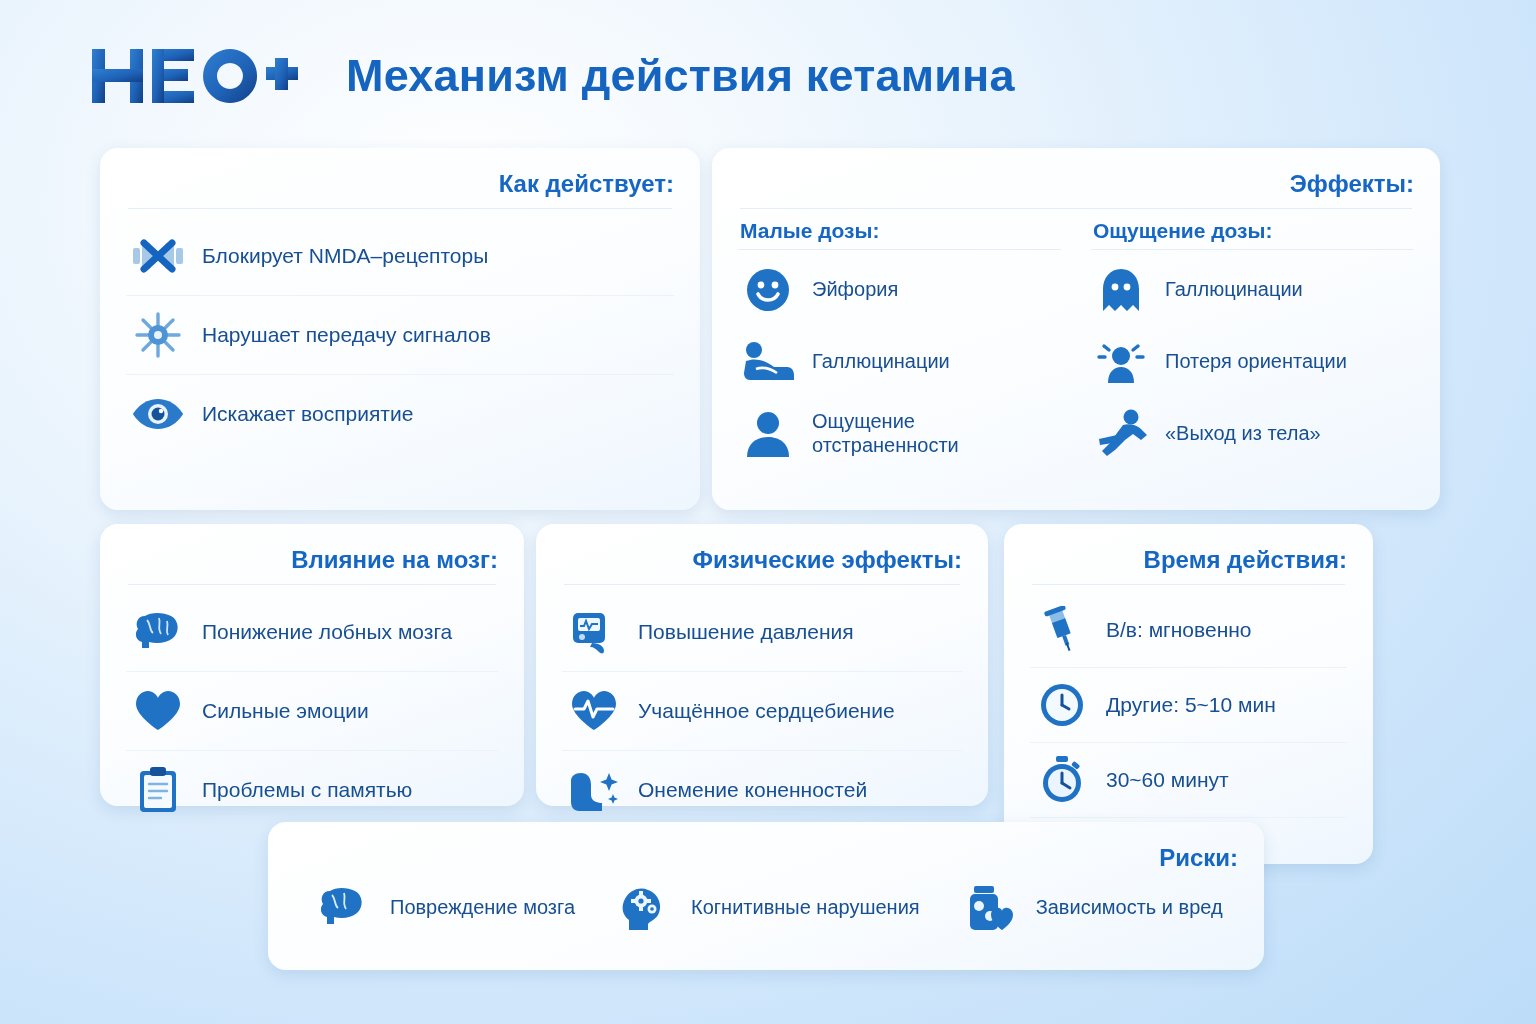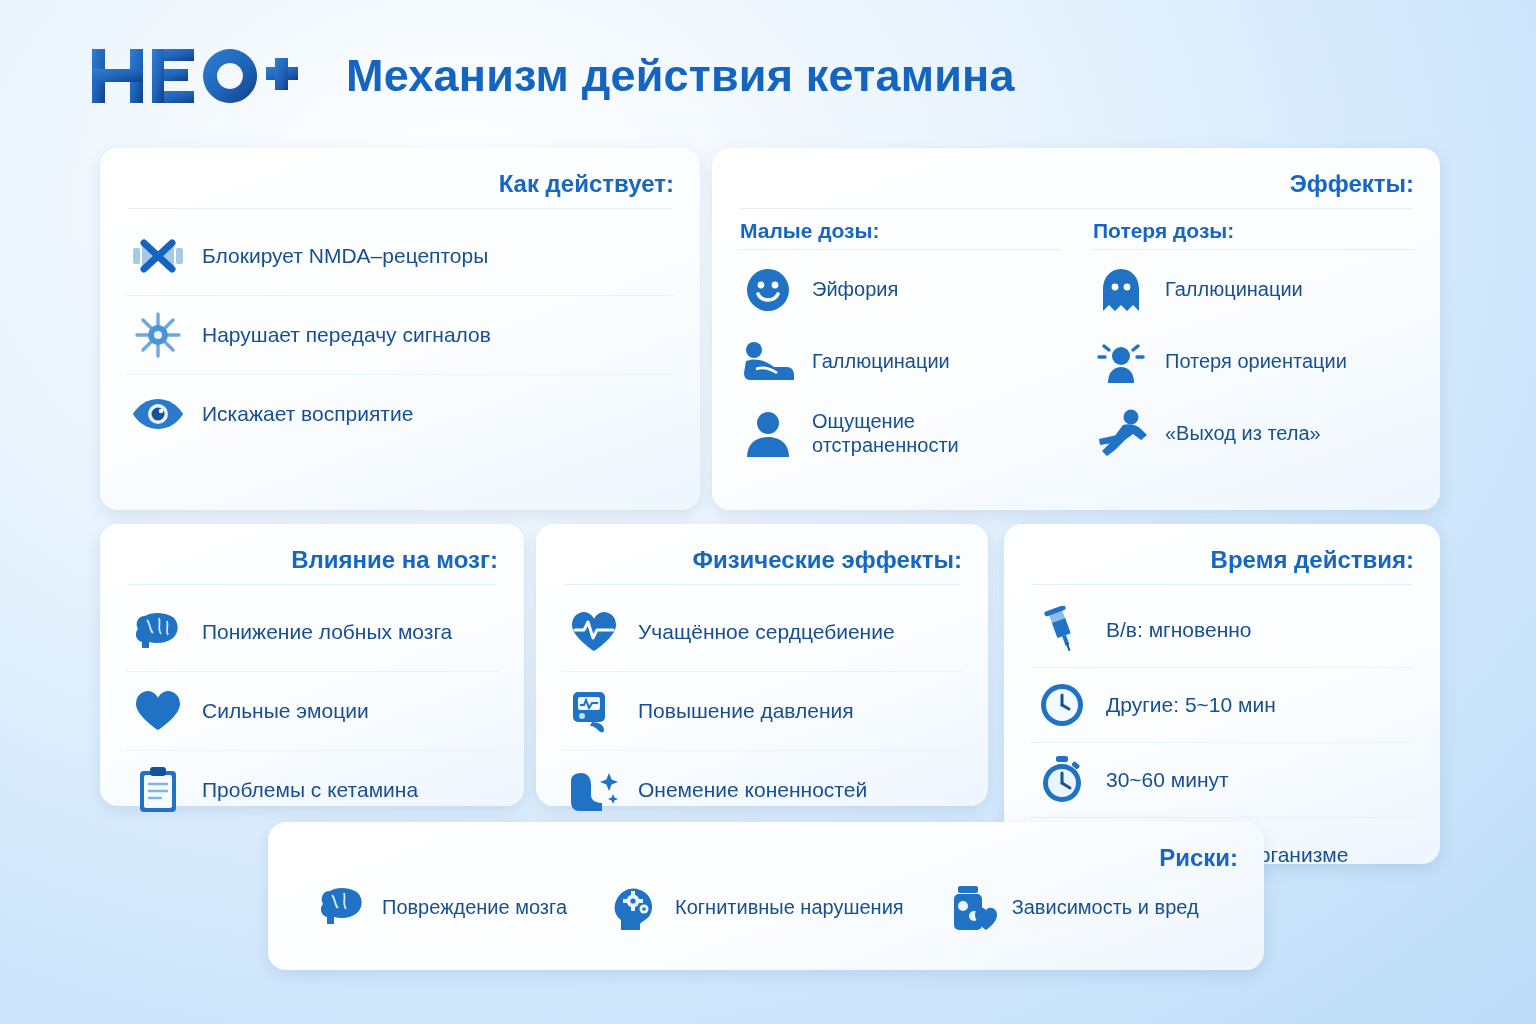--- a/index.html
+++ b/index.html
@@ -101,21 +101,21 @@
   #card-effects {
     left: 712px; top: 148px; width: 728px; height: 362px;
   }
   #card-brain {
     left: 100px; top: 524px; width: 424px; height: 282px;
   }
   #card-physical {
     left: 536px; top: 524px; width: 452px; height: 282px;
   }
   #card-time {
-    left: 1004px; top: 524px; width: 436px; height: 340px;
+    left: 1004px; top: 524px; width: 369px; height: 340px;
   }
   #card-risks {
     left: 268px; top: 822px; width: 996px; height: 148px;
   }
 
   
   .effects-cols {
     display: flex;
     gap: 30px;
   }
@@ -137,21 +137,21 @@
   
   .risks-row {
     display: flex;
     align-items: center;
     gap: 40px;
     padding-left: 20px;
   }
   .risk-item {
     display: flex;
     align-items: center;
-    gap: 12px;
+    gap: 20px;
   }
   .risk-item .row-label { font-size: 20px; }
 
   #card-time .row { padding: 11px 4px; }
   #card-brain .row { padding: 13px 4px; }
   #card-physical .row { padding: 13px 4px; }
 </style>
 </head>
 <body>
 
@@ -278,21 +278,21 @@
             <svg width="48" height="50" viewBox="0 0 48 50">
               <circle cx="24" cy="14" r="11" fill="#1f72c4"></circle>
               <path d="M3 48 C3 34 13 28 24 28 C35 28 45 34 45 48 Z" fill="#1f72c4"></path>
             </svg>
           </span>
           <span class="row-label">Ощущение отстраненности</span>
         </div>
       </div>
 
       <div class="effects-col">
-        <div class="col-title">Потеря дозы:</div>
+        <div class="col-title">Ощущение дозы:</div>
         <div class="col-divider"></div>
 
         <div class="row">
           <span class="icon">
             <svg width="44" height="46" viewBox="0 0 44 46">
               <path d="M22 2 C11 2 4 11 4 22 L4 44 L10 38 L16 44 L22 38 L28 44 L34 38 L40 44 L40 22 C40 11 33 2 22 2 Z" fill="#1f72c4"></path>
               <circle cx="16" cy="20" r="3.4" fill="#ffffff"></circle>
               <circle cx="28" cy="20" r="3.4" fill="#ffffff"></circle>
             </svg>
           </span>
@@ -362,51 +362,51 @@
           <rect x="3" y="5" width="36" height="41" rx="4" fill="#1f72c4"></rect>
           <rect x="7" y="9" width="28" height="33" rx="2" fill="#f4faff"></rect>
           <rect x="13" y="1" width="16" height="9" rx="3" fill="#15529c"></rect>
           <g stroke="#7fb4e2" stroke-width="2.4" stroke-linecap="round">
             <line x1="12" y1="18" x2="30" y2="18"></line>
             <line x1="12" y1="25" x2="30" y2="25"></line>
             <line x1="12" y1="32" x2="24" y2="32"></line>
           </g>
         </svg>
       </span>
-      <span class="row-label">Проблемы с кетамина</span>
+      <span class="row-label">Проблемы с памятью</span>
     </div>
   </div>
 
   <div class="card" id="card-physical">
     <div class="card-title">Физические эффекты:</div>
     <div class="divider"></div>
-
-    <div class="row">
-      <span class="icon">
-        <svg width="50" height="44" viewBox="0 0 50 44">
-          <path d="M25 41 C25 41 3 27 3 15 C3 7 9 2 15 2 C20 2 24 6 25 9 C26 6 30 2 35 2 C41 2 47 7 47 15 C47 27 25 41 25 41 Z" fill="#1f72c4"></path>
-          <polyline points="6,20 15,20 19,12 24,28 28,20 44,20" stroke="#ffffff" stroke-width="3" fill="none" stroke-linecap="round" stroke-linejoin="round"></polyline>
-        </svg>
-      </span>
-      <span class="row-label">Учащённое сердцебиение</span>
-    </div>
 
     <div class="row">
       <span class="icon">
         <svg width="48" height="46" viewBox="0 0 48 46">
           <rect x="3" y="4" width="32" height="30" rx="5" fill="#1f72c4"></rect>
           <rect x="8" y="9" width="22" height="13" rx="2" fill="#eef7ff"></rect>
           <g stroke="#1f72c4" stroke-width="2" fill="none">
             <polyline points="10,17 14,17 16,12 19,20 22,15 28,15"></polyline>
           </g>
           <circle cx="12" cy="28" r="3" fill="#bcdcf8"></circle>
           <path d="M22 34 C30 34 34 38 34 42 C34 45 31 45 29 43 C26 40 24 38 20 38 Z" fill="#1f72c4"></path>
         </svg>
       </span>
       <span class="row-label">Повышение давления</span>
+    </div>
+
+    <div class="row">
+      <span class="icon">
+        <svg width="50" height="44" viewBox="0 0 50 44">
+          <path d="M25 41 C25 41 3 27 3 15 C3 7 9 2 15 2 C20 2 24 6 25 9 C26 6 30 2 35 2 C41 2 47 7 47 15 C47 27 25 41 25 41 Z" fill="#1f72c4"></path>
+          <polyline points="6,20 15,20 19,12 24,28 28,20 44,20" stroke="#ffffff" stroke-width="3" fill="none" stroke-linecap="round" stroke-linejoin="round"></polyline>
+        </svg>
+      </span>
+      <span class="row-label">Учащённое сердцебиение</span>
     </div>
 
     <div class="row">
       <span class="icon">
         <svg width="50" height="46" viewBox="0 0 50 46">
           <path d="M12 6 C18 6 22 10 22 18 L22 28 C22 34 28 36 33 36 L33 44 L10 44 C5 44 2 40 2 35 L2 14 C2 9 6 6 12 6 Z" fill="#1f72c4"></path>
           <g fill="#1f72c4">
             <path d="M40 6 L42.6 12.4 L49 15 L42.6 17.6 L40 24 L37.4 17.6 L31 15 L37.4 12.4 Z"></path>
             <path d="M44 27 L45.4 30.6 L49 32 L45.4 33.4 L44 37 L42.6 33.4 L39 32 L42.6 30.6 Z"></path>
           </g>

